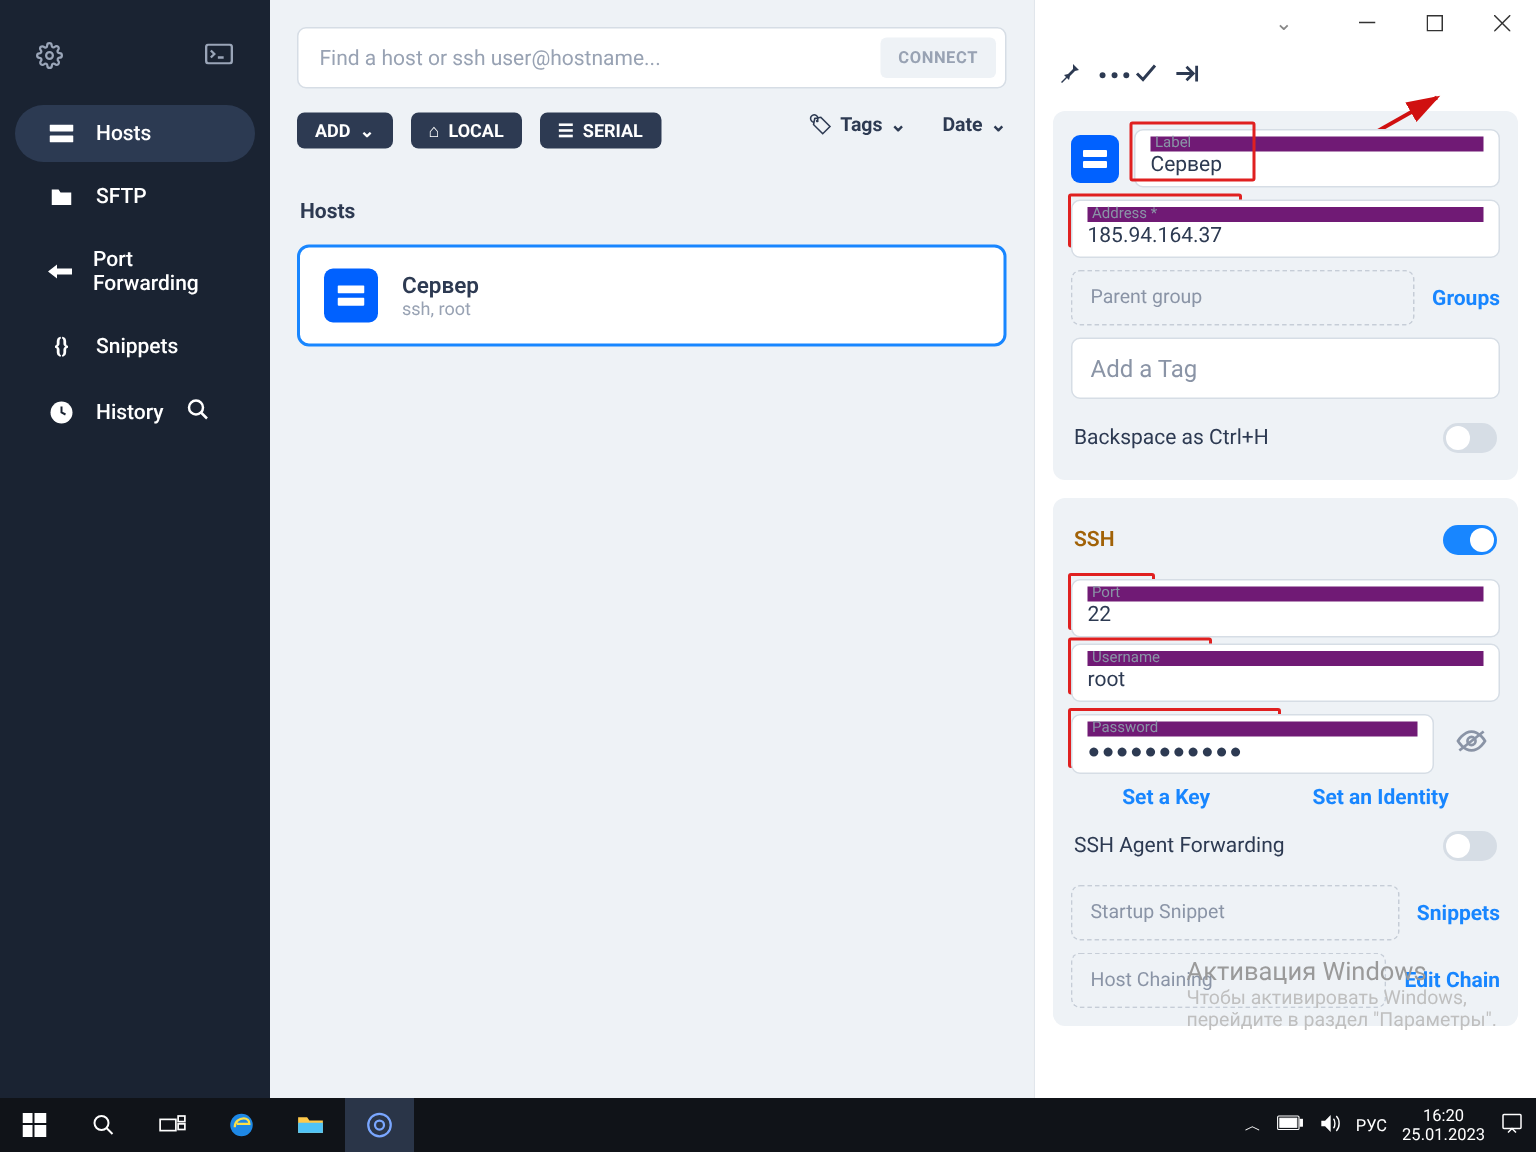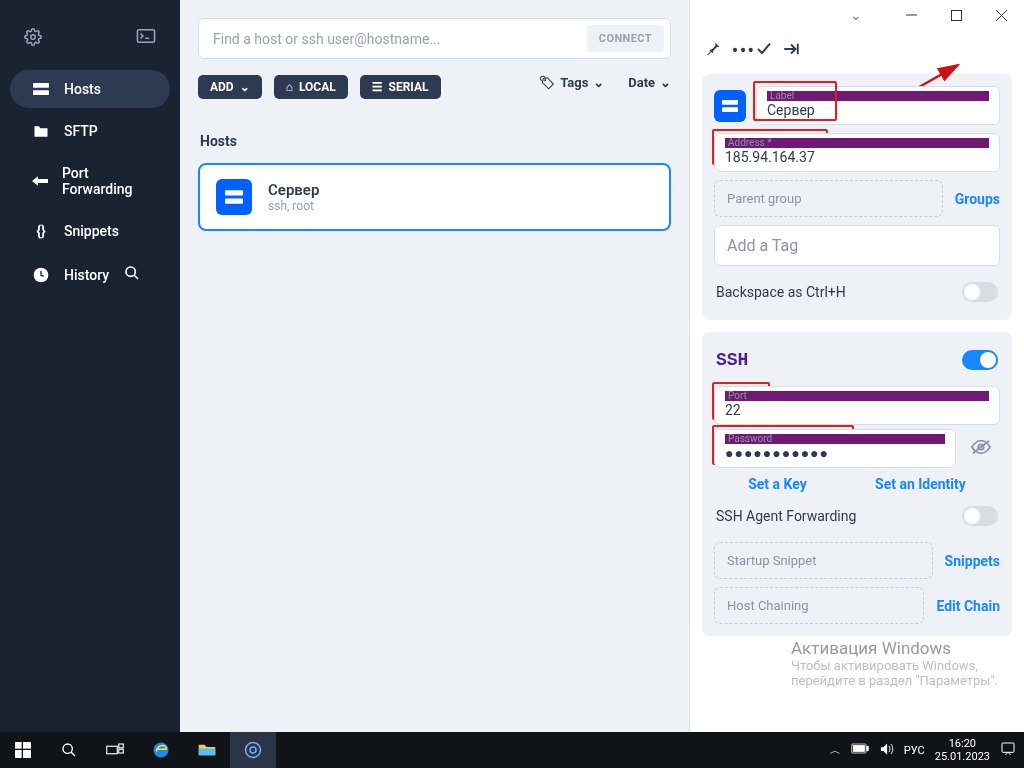--- a/index.html
+++ b/index.html
@@ -50,21 +50,21 @@
 .field { flex: 1; background: #fff; border: 1px solid #d6dde5; border-radius: 6px; padding: 4px 10px 6px; position: relative; }
 .field-label { font-size: 10px; color: #8a94a6; background: #701a75; padding: 0 3px; line-height: 1; }
 .field-val { font-size: 14px; color: #2d3a52; margin-top: 1px; }
 .dashed { border: 1px dashed #c6cdd7; background: transparent; padding: 10px 12px; border-radius: 6px; color: #8a94a6; font-size: 13px; }
 .link-blue { color: #1886ff; font-size: 14px; font-weight: 700; cursor: pointer; }
 .toggle-row { display: flex; justify-content: space-between; align-items: center; padding: 6px 2px; font-size: 14px; color: #2d3a52; }
 .toggle { width: 36px; height: 20px; background: #d6dde5; border-radius: 20px; position: relative; cursor: pointer; }
 .toggle.on { background: #1886ff; }
 .toggle .knob { width: 16px; height: 16px; background: #fff; border-radius: 50%; position: absolute; top: 2px; left: 2px; }
 .toggle.on .knob { left: 18px; }
-.section-head { font-size: 18px; font-weight: 600; color: #4c1d95; font-family: Liberation Mono, monospace; }
+.section-head { font-size: 14px; font-weight: 600; color: #a16207; }
 .link-row { display: flex; justify-content: space-around; padding: 8px 0 2px; }
 .row-between { display: flex; justify-content: center; align-items: center; }
 .eye-btn { padding: 0 8px; color: #8a94a6; cursor: pointer; }
 .win-activate { position: absolute; right: 26px; bottom: 44px; text-align: left; color: #bfbfbf; font-size: 13px; pointer-events: none; }
 .win-activate .t1 { font-size: 17px; color: #9a9a9a; }
 
 
 .taskbar { height: 36px; background: #101318; display: flex; align-items: center; color: #fff; }
 .tb-btn { width: 46px; height: 36px; display: flex; align-items: center; justify-content: center; cursor: pointer; }
 .tb-btn.active { background: #2a3548; }
@@ -273,20 +273,27 @@
         <span class="section-head">SSH</span>
         <div class="toggle on">
               <div class="knob"></div>
             </div>
       </div>
       <div style="position:relative;margin-bottom:4px;">
         <div class="hl-box" style="position:absolute;left:-2px;top:-4px;width:58px;height:38px;pointer-events:none;"></div>
         <div class="field">
           <div class="field-label">Port</div>
           <div class="field-val">22</div>
+        </div>
+      </div>
+      <div style="position:relative;margin-bottom:8px;">
+        <div class="hl-box" style="position:absolute;left:-2px;top:-4px;width:96px;height:38px;pointer-events:none;"></div>
+        <div class="field">
+          <div class="field-label">Username</div>
+          <div class="field-val">root</div>
         </div>
       </div>
       <div class="row-between" style="gap:6px;">
         <div style="position:relative;flex:1;">
           <div class="hl-box" style="position:absolute;left:-2px;top:-4px;width:142px;height:40px;pointer-events:none;"></div>
           <div class="field">
             <div class="field-label">Password</div>
             <div class="field-val" style="letter-spacing:1px;">●●●●●●●●●●●</div>
           </div>
         </div>

